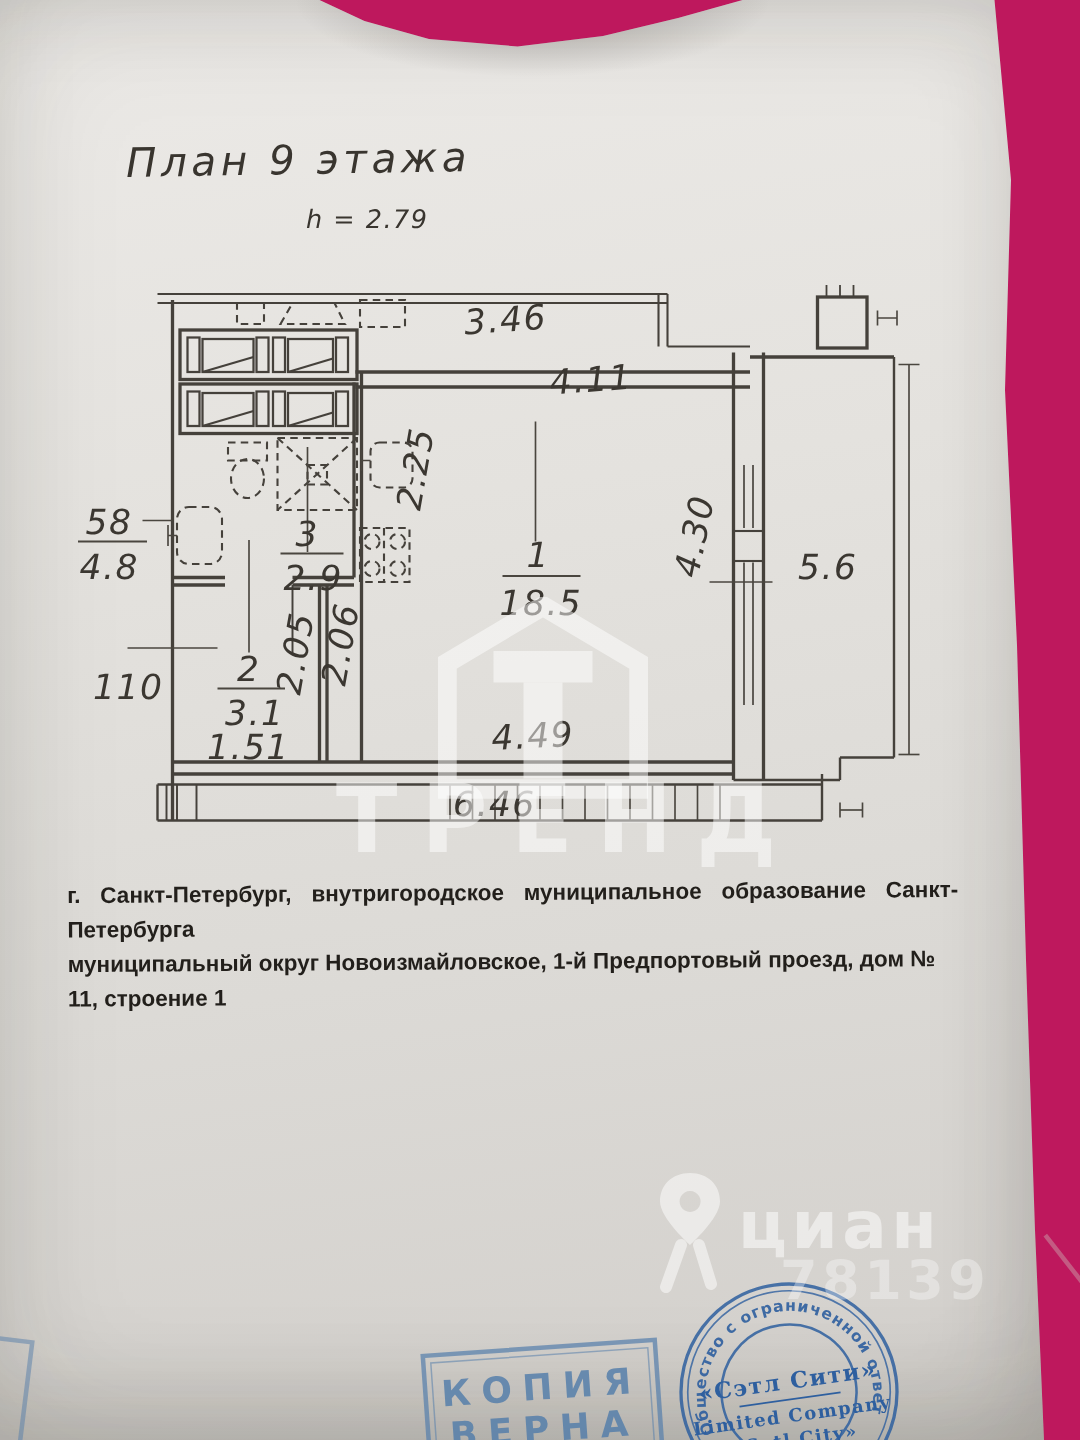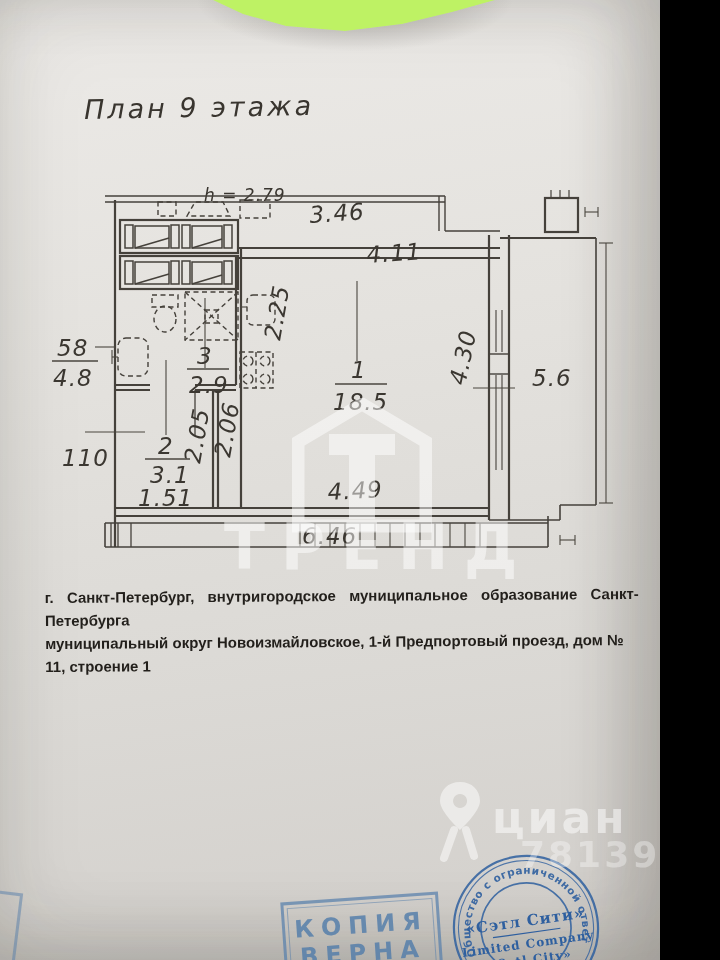--- a/index.html
+++ b/index.html
@@ -1,30 +1,30 @@
 <!DOCTYPE html>
 <html><head>
 <meta charset="utf-8">
 <style>
   html,body{margin:0;padding:0;background:#000;}
-  .stage{position:relative;width:660px;height:960px;overflow:hidden;background:#bef264;font-family:"DejaVu Sans",sans-serif;}
+  .stage{position:relative;width:720px;height:960px;overflow:hidden;background:#be185d;font-family:"DejaVu Sans",sans-serif;}
   .paper{position:absolute;inset:0;
     background:linear-gradient(172deg,#eceae7 0%,#e4e2de 35%,#dcdad6 65%,#d2cfcb 100%);
     clip-path:polygon(0px 0px,213px 0px,243px 14px,286px 26px,345px 31px,402px 24px,452px 12px,495px 0px,663px 0px,674px 120px,670px 260px,678px 430px,684px 640px,690px 820px,696px 960px,0px 960px);
     overflow:hidden;}
   .paper::before{content:"";position:absolute;inset:0;pointer-events:none;
     box-shadow:inset 0 0 90px rgba(40,35,30,.10), inset -45px 0 60px rgba(40,35,30,.14), inset 0 -40px 60px rgba(40,35,30,.08);}
   .wedge-shadow{position:absolute;left:195px;top:0;width:320px;height:52px;pointer-events:none;
     background:radial-gradient(ellipse at 50% 0%,rgba(50,45,40,.38),rgba(50,45,40,0) 70%);}
   .crease{position:absolute;left:688px;top:840px;width:46px;height:3px;background:rgba(205,200,192,.38);transform:rotate(52deg);}
 
   
   .hw{color:#39352f;font-style:italic;letter-spacing:1px;}
   .title{position:absolute;left:84px;top:92px;font-size:27px;letter-spacing:3px;transform:rotate(-1deg);}
-  .hnote{position:absolute;left:204px;top:137px;font-size:17px;letter-spacing:1px;margin-top:48px;}
+  .hnote{position:absolute;left:204px;top:137px;font-size:17px;letter-spacing:1px;}
 
   svg text{font-family:"DejaVu Sans",sans-serif;font-style:italic;fill:#3b3731;letter-spacing:1px;}
   .plan-svg{position:absolute;left:45px;top:186px;}
   .wall *{stroke:#45413b;fill:none;}
   .dashed *{stroke:#45413b;fill:none;stroke-dasharray:5 3.5;}
   .thin *{stroke:#4a463f;fill:none;}
 
   .addr{position:absolute;left:45px;top:584px;width:594px;color:#221f1b;font-weight:bold;
     font-size:15px;line-height:23px;font-family:"Liberation Sans","DejaVu Sans",sans-serif;transform:rotate(-.4deg);}
   .addr .l1{text-align:justify;text-align-last:justify;}

